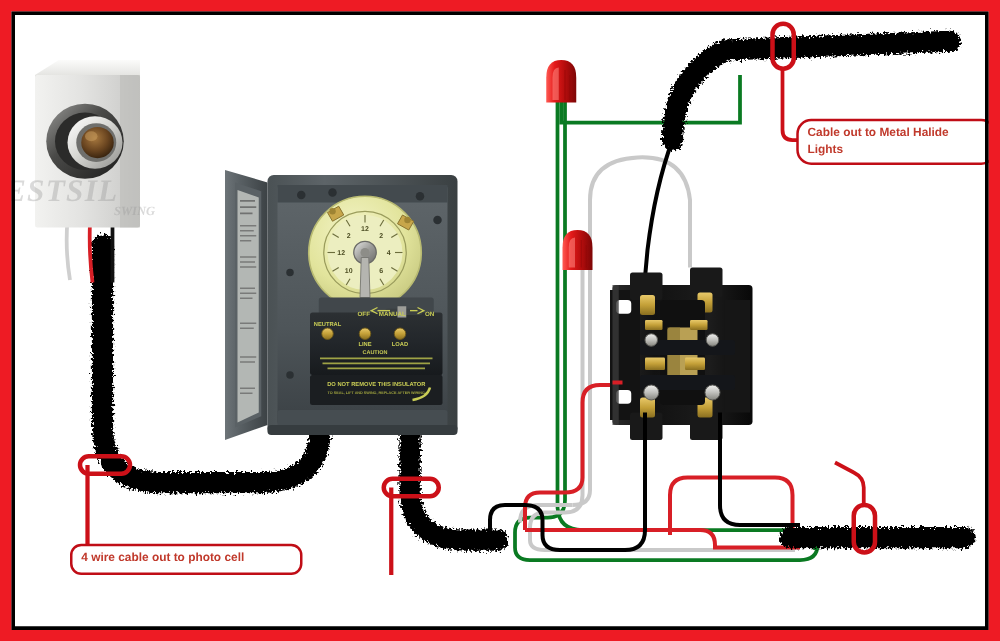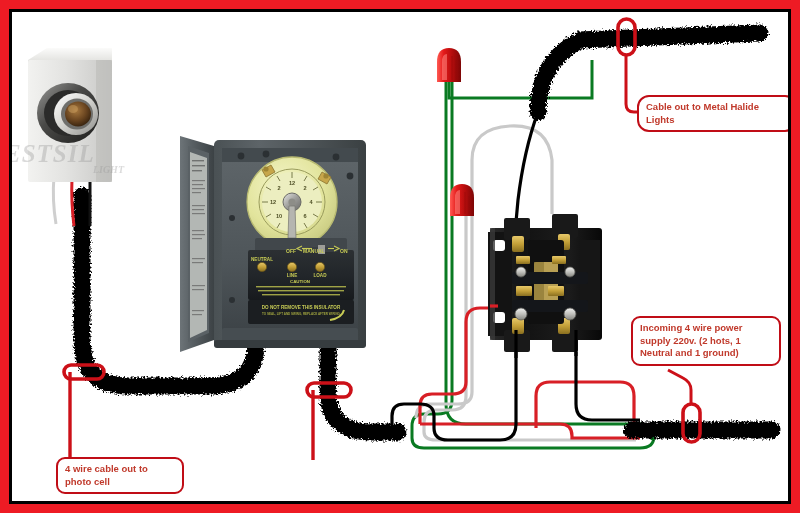--- a/index.html
+++ b/index.html
@@ -472,31 +472,28 @@
       <rect x="64" y="365" width="40" height="14" rx="7"></rect>
       <path d="M70,372 L70,458" stroke-width="3.4"></path>
 
       <rect x="307" y="383" width="44" height="14" rx="7"></rect>
       <path d="M313,390 L313,460" stroke-width="3.4"></path>
     </g>
   </svg>
 
   <div id="watermark">
     <span>ESTSIL</span>
-    <span class="wm-sub">LIGHT</span>
+    <span class="wm-sub">SWING</span>
   </div>
 
   <div class="callout" style="left:637px; top:95px; width:160px;border-radius:12px;">
     <span>Cable out to Metal Halide Lights</span>
   </div>
 
-  <div class="callout" style="left:631px; top:316px; width:150px;">
-    <span>Incoming 4 wire power supply 220v.  (2 hots, 1 Neutral and 1 ground)</span>
-  </div>
-
-  <div class="callout" style="left:56px; top:457px; width:128px;">
+
+  <div class="callout" style="left:56px; top:435px; width:186px;">
     <span>4 wire cable out to photo cell</span>
   </div>
 
 
   <div id="frame-black"></div>
   <div id="frame-red"></div>
 </div>
 
 </body></html>

